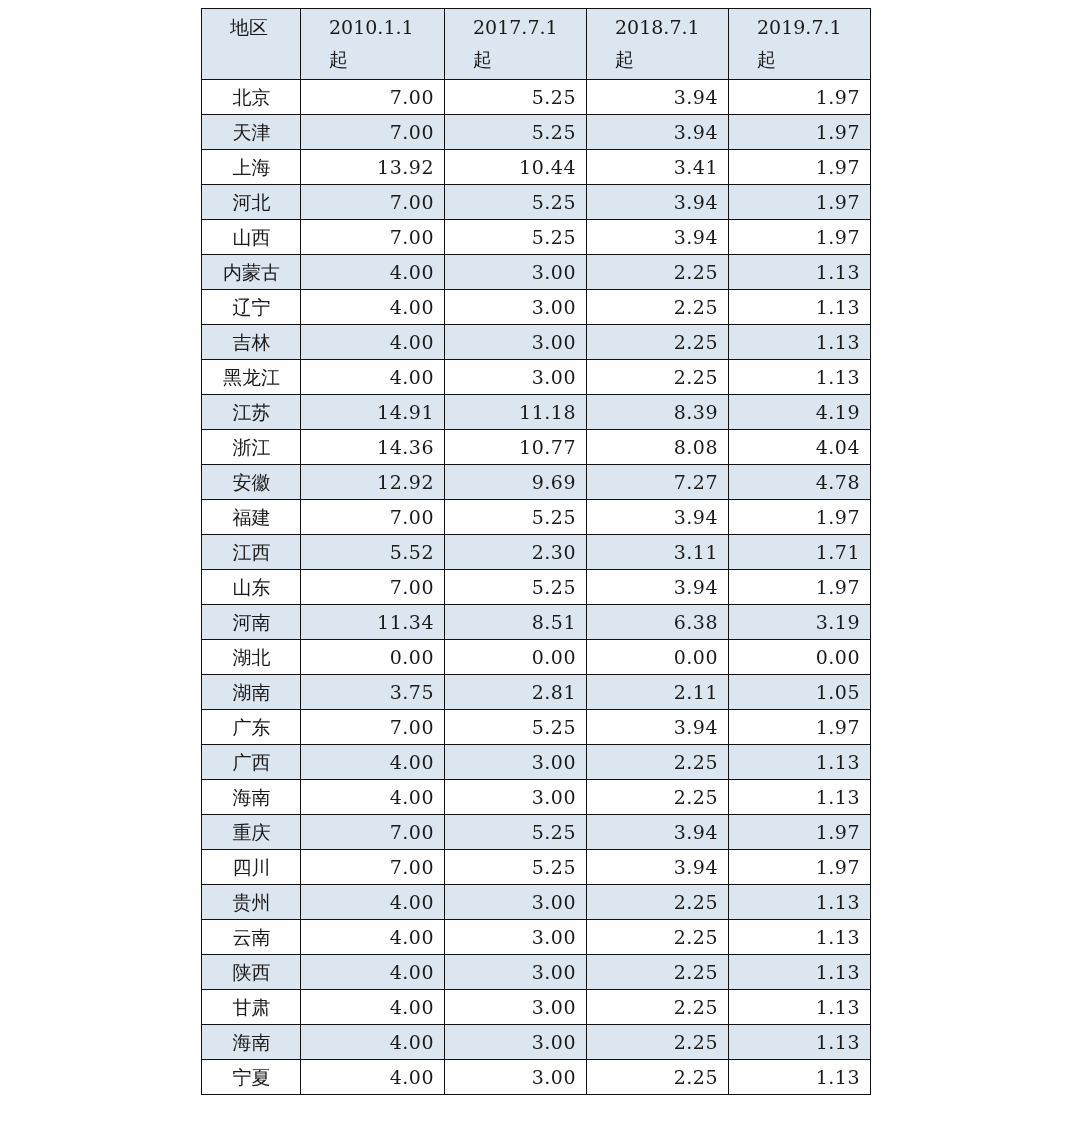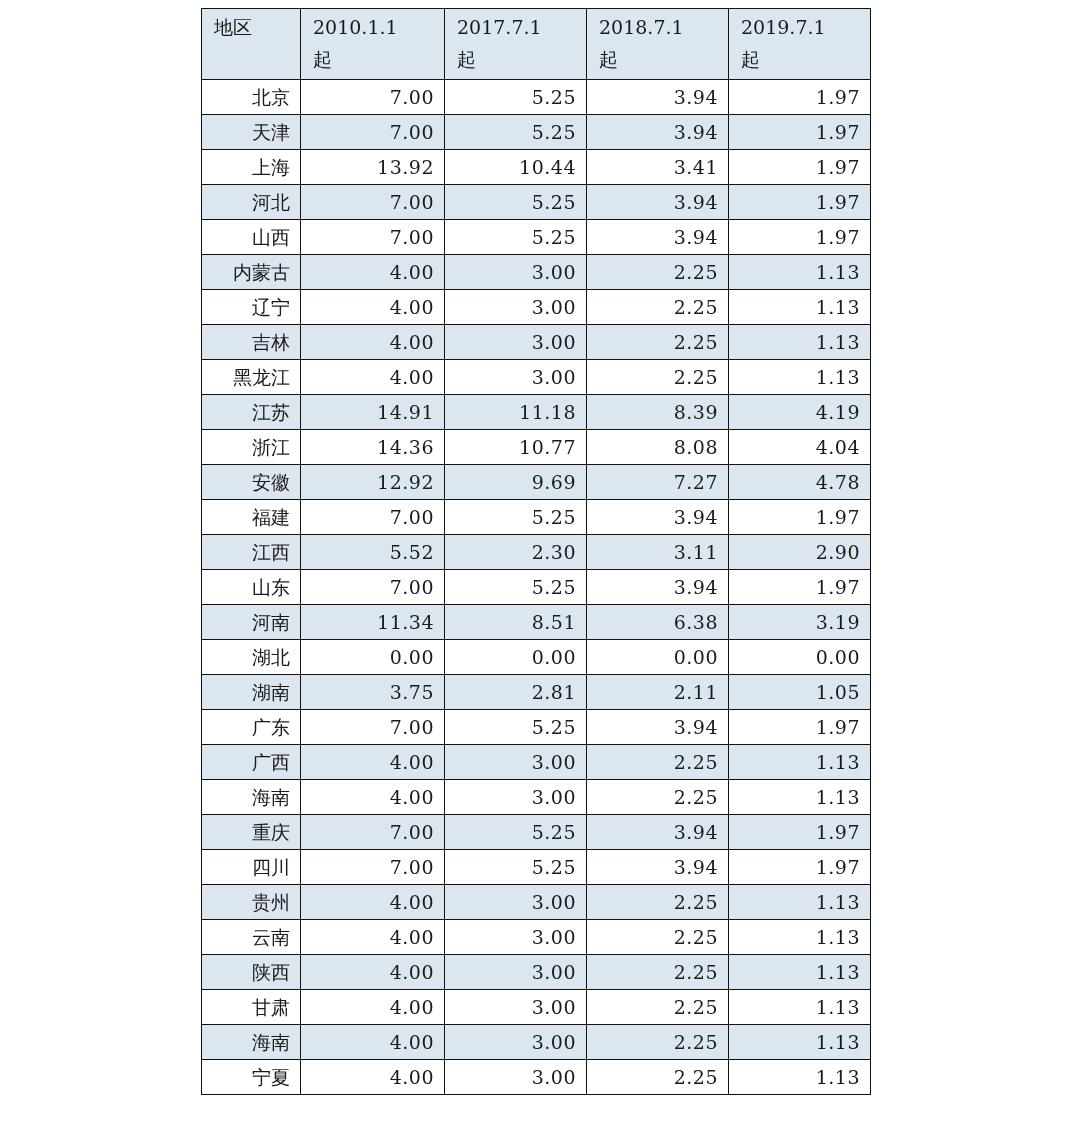--- a/index.html
+++ b/index.html
@@ -6,23 +6,23 @@
   body { width:1069px; height:1128px; position:relative; overflow:hidden;
          font-family: "DejaVu Serif", "Liberation Serif", serif; color:#1a1a1a; }
   table { position:absolute; left:201px; top:8px; border-collapse:collapse;
           table-layout:fixed; width:669px; }
   col.c0 { width:99px; } col.c1 { width:144px; } col.c2 { width:142px; }
   col.c3 { width:142px; } col.c4 { width:142px; }
   th, td { border:1.5px solid #111; padding:0 10px; font-size:19px; line-height:34px;
            height:34px; font-weight:normal; white-space:nowrap; overflow:hidden; }
   thead th { background:#dce6f1; text-align:left; vertical-align:top; height:68px;
              line-height:32px; padding-top:2px; padding-left:12px; }
-  thead th span { display:block; }
+  thead th span { display:block;margin-left:16px; }
   td.num { text-align:right; padding-right:10px; letter-spacing:0.5px; }
-  td.name { text-align:right; padding-left:11px; }
+  td.name { text-align:center; padding-left:11px; }
   tr.shade td { background:#dce6f1; }
 </style>
 </head>
 <body>
 
 <table>
   <colgroup>
       <col class="c0">
       <col class="c1">
       <col class="c2">
@@ -142,21 +142,21 @@
         <td class="num">7.00</td>
         <td class="num">5.25</td>
         <td class="num">3.94</td>
         <td class="num">1.97</td>
       </tr>
       <tr class="shade">
         <td class="name">江西</td>
         <td class="num">5.52</td>
         <td class="num">2.30</td>
         <td class="num">3.11</td>
-        <td class="num">2.90</td>
+        <td class="num">1.71</td>
       </tr>
       <tr>
         <td class="name">山东</td>
         <td class="num">7.00</td>
         <td class="num">5.25</td>
         <td class="num">3.94</td>
         <td class="num">1.97</td>
       </tr>
       <tr class="shade">
         <td class="name">河南</td>

